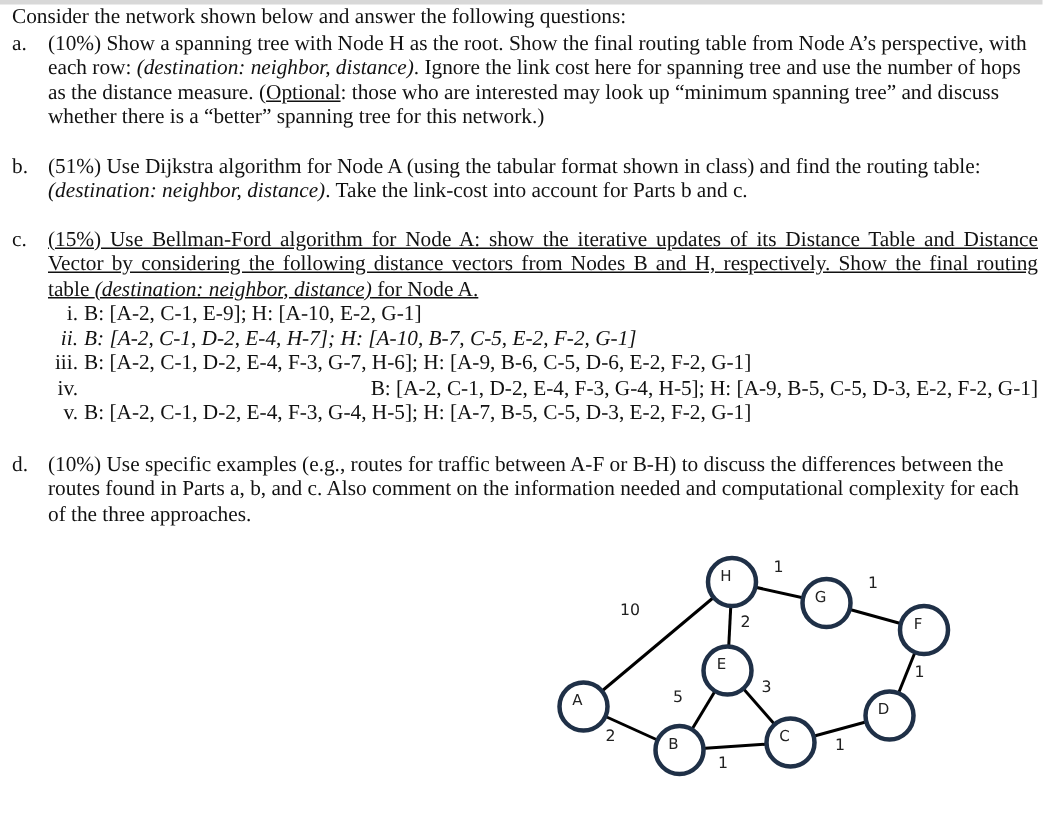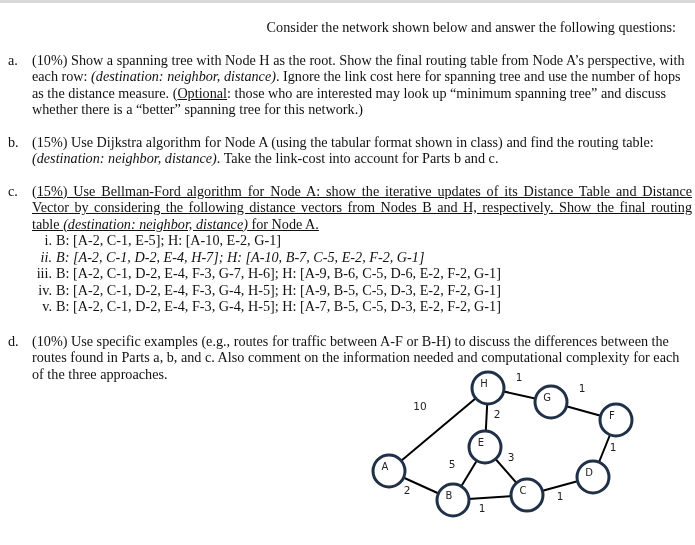--- a/index.html
+++ b/index.html
@@ -3,21 +3,21 @@
   <meta charset="utf-8">
   <style>
     html, body { margin: 0; padding: 0; background: #ffffff; }
     body {
       width: 695px; height: 545px; position: relative; overflow: hidden;
       font-family: "Liberation Serif", serif; color: #111;
       font-size: 14.2px; line-height: 16.5px;
     }
     .topline { position: absolute; left: 0; top: 0; width: 695px; height: 3px; background: #d8d8d8; }
     .doc { position: absolute; left: 8px; top: 3px; width: 684px; }
-    .intro { margin: 16px; text-align: right; }
+    .intro { margin: 0; }
     .q { position: relative; padding-left: 24px; margin: 0; }
     .q .mk { position: absolute; left: 0; top: 0; }
     .q p { margin: 0; }
     .q-a { margin-top: 1px; }
     .q-b { margin-top: 16px; }
     .q-c { margin-top: 16px; }
     .q-d { margin-top: 18px; }
     .sub { list-style: none; margin: 0; padding: 0; }
     .sub li { position: relative; padding-left: 48px; }
     .sub li .rn { position: absolute; right: calc(100% - 44px); top: 0; }
@@ -38,34 +38,34 @@
   <div class="q q-a">
     <span class="mk">a.</span>
     <p>
       <span>(10%) Show a spanning tree with Node H as the root. Show the final routing table from Node A’s perspective, with each row: </span><i>(destination: neighbor, distance)</i><span>. Ignore the link cost here for spanning tree and use the number of hops as the distance measure. (</span><u>Optional</u><span>: those who are interested may look up “minimum spanning tree” and discuss whether there is a “better” spanning tree for this network.)</span>
     </p>
   </div>
 
   <div class="q q-b">
     <span class="mk">b.</span>
     <p>
-      <span>(15%) Use Dijkstra algorithm for Node A (using the tabular format shown in class) and find the routing table: </span><i>(destination: neighbor, distance)</i><span>. Take the link-cost into account for Parts b and c.</span>
+      <span>(51%) Use Dijkstra algorithm for Node A (using the tabular format shown in class) and find the routing table: </span><i>(destination: neighbor, distance)</i><span>. Take the link-cost into account for Parts b and c.</span>
     </p>
   </div>
 
   <div class="q q-c">
     <span class="mk">c.</span>
     <p style="text-align: justify; text-decoration: underline;">
       <span>(15%) Use Bellman-Ford algorithm for Node A: show the iterative updates of its Distance Table and Distance Vector by considering the following distance vectors from Nodes B and H, respectively. Show the final routing table </span><i>(destination: neighbor, distance)</i><span> for Node A.</span>
     </p>
     <ul class="sub">
-      <li style="margin-left:-24px;"><span class="rn">i.</span><span>B: [A-2, C-1, E-5]; H: [A-10, E-2, G-1]</span></li>
+      <li style="margin-left:-24px;"><span class="rn">i.</span><span>B: [A-2, C-1, E-9]; H: [A-10, E-2, G-1]</span></li>
       <li style="margin-left:-24px;font-style:italic;"><span class="rn">ii.</span><span>B: [A-2, C-1, D-2, E-4, H-7]; H: [A-10, B-7, C-5, E-2, F-2, G-1]</span></li>
       <li style="margin-left:-24px;"><span class="rn">iii.</span><span>B: [A-2, C-1, D-2, E-4, F-3, G-7, H-6]; H: [A-9, B-6, C-5, D-6, E-2, F-2, G-1]</span></li>
-      <li style="margin-left:-24px;"><span class="rn">iv.</span><span>B: [A-2, C-1, D-2, E-4, F-3, G-4, H-5]; H: [A-9, B-5, C-5, D-3, E-2, F-2, G-1]</span></li>
+      <li style="margin-left:-24px;text-align:right;"><span class="rn">iv.</span><span>B: [A-2, C-1, D-2, E-4, F-3, G-4, H-5]; H: [A-9, B-5, C-5, D-3, E-2, F-2, G-1]</span></li>
       <li style="margin-left:-24px;"><span class="rn">v.</span><span>B: [A-2, C-1, D-2, E-4, F-3, G-4, H-5]; H: [A-7, B-5, C-5, D-3, E-2, F-2, G-1]</span></li>
     </ul>
   </div>
 
   <div class="q q-d">
     <span class="mk">d.</span>
     <p>
       <span>(10%) Use specific examples (e.g., routes for traffic between A-F or B-H) to discuss the differences between the routes found in Parts a, b, and c. Also comment on the information needed and computational complexity for each of the three approaches.</span>
     </p>
   </div>

